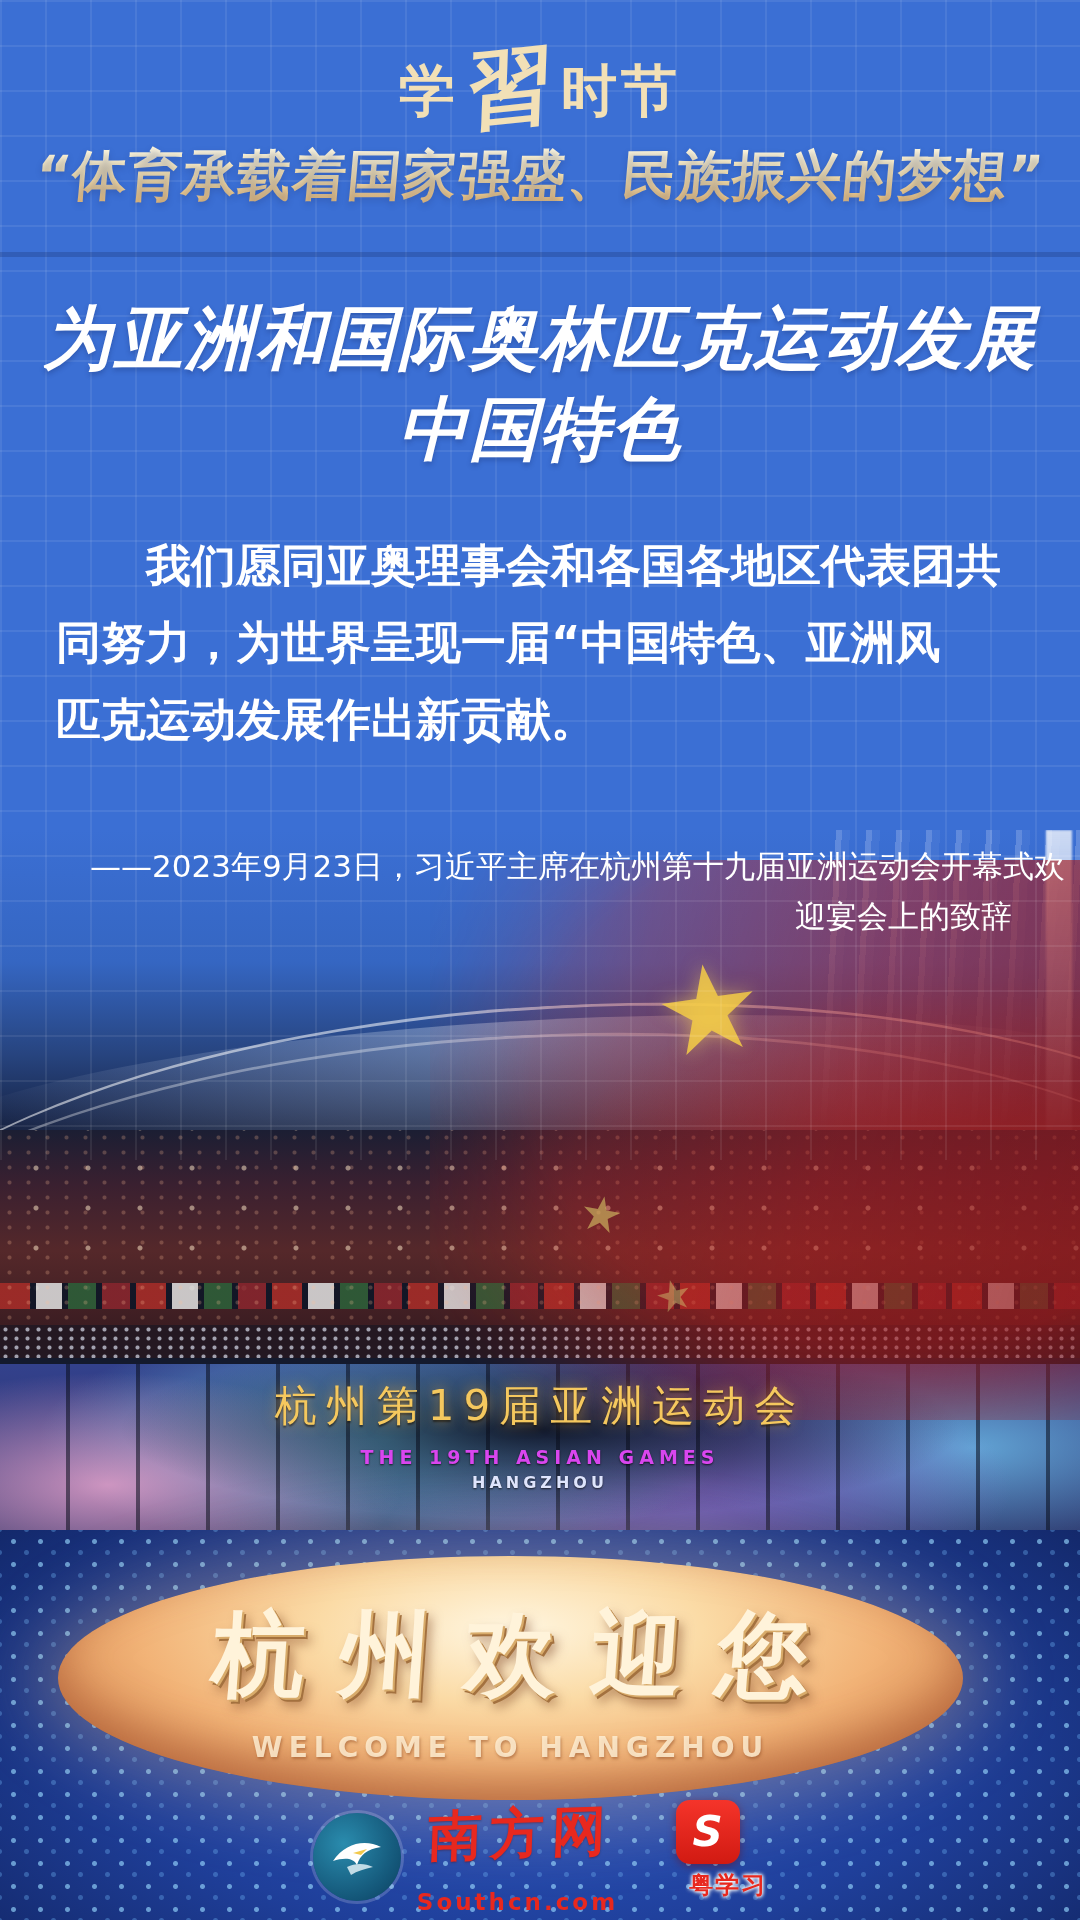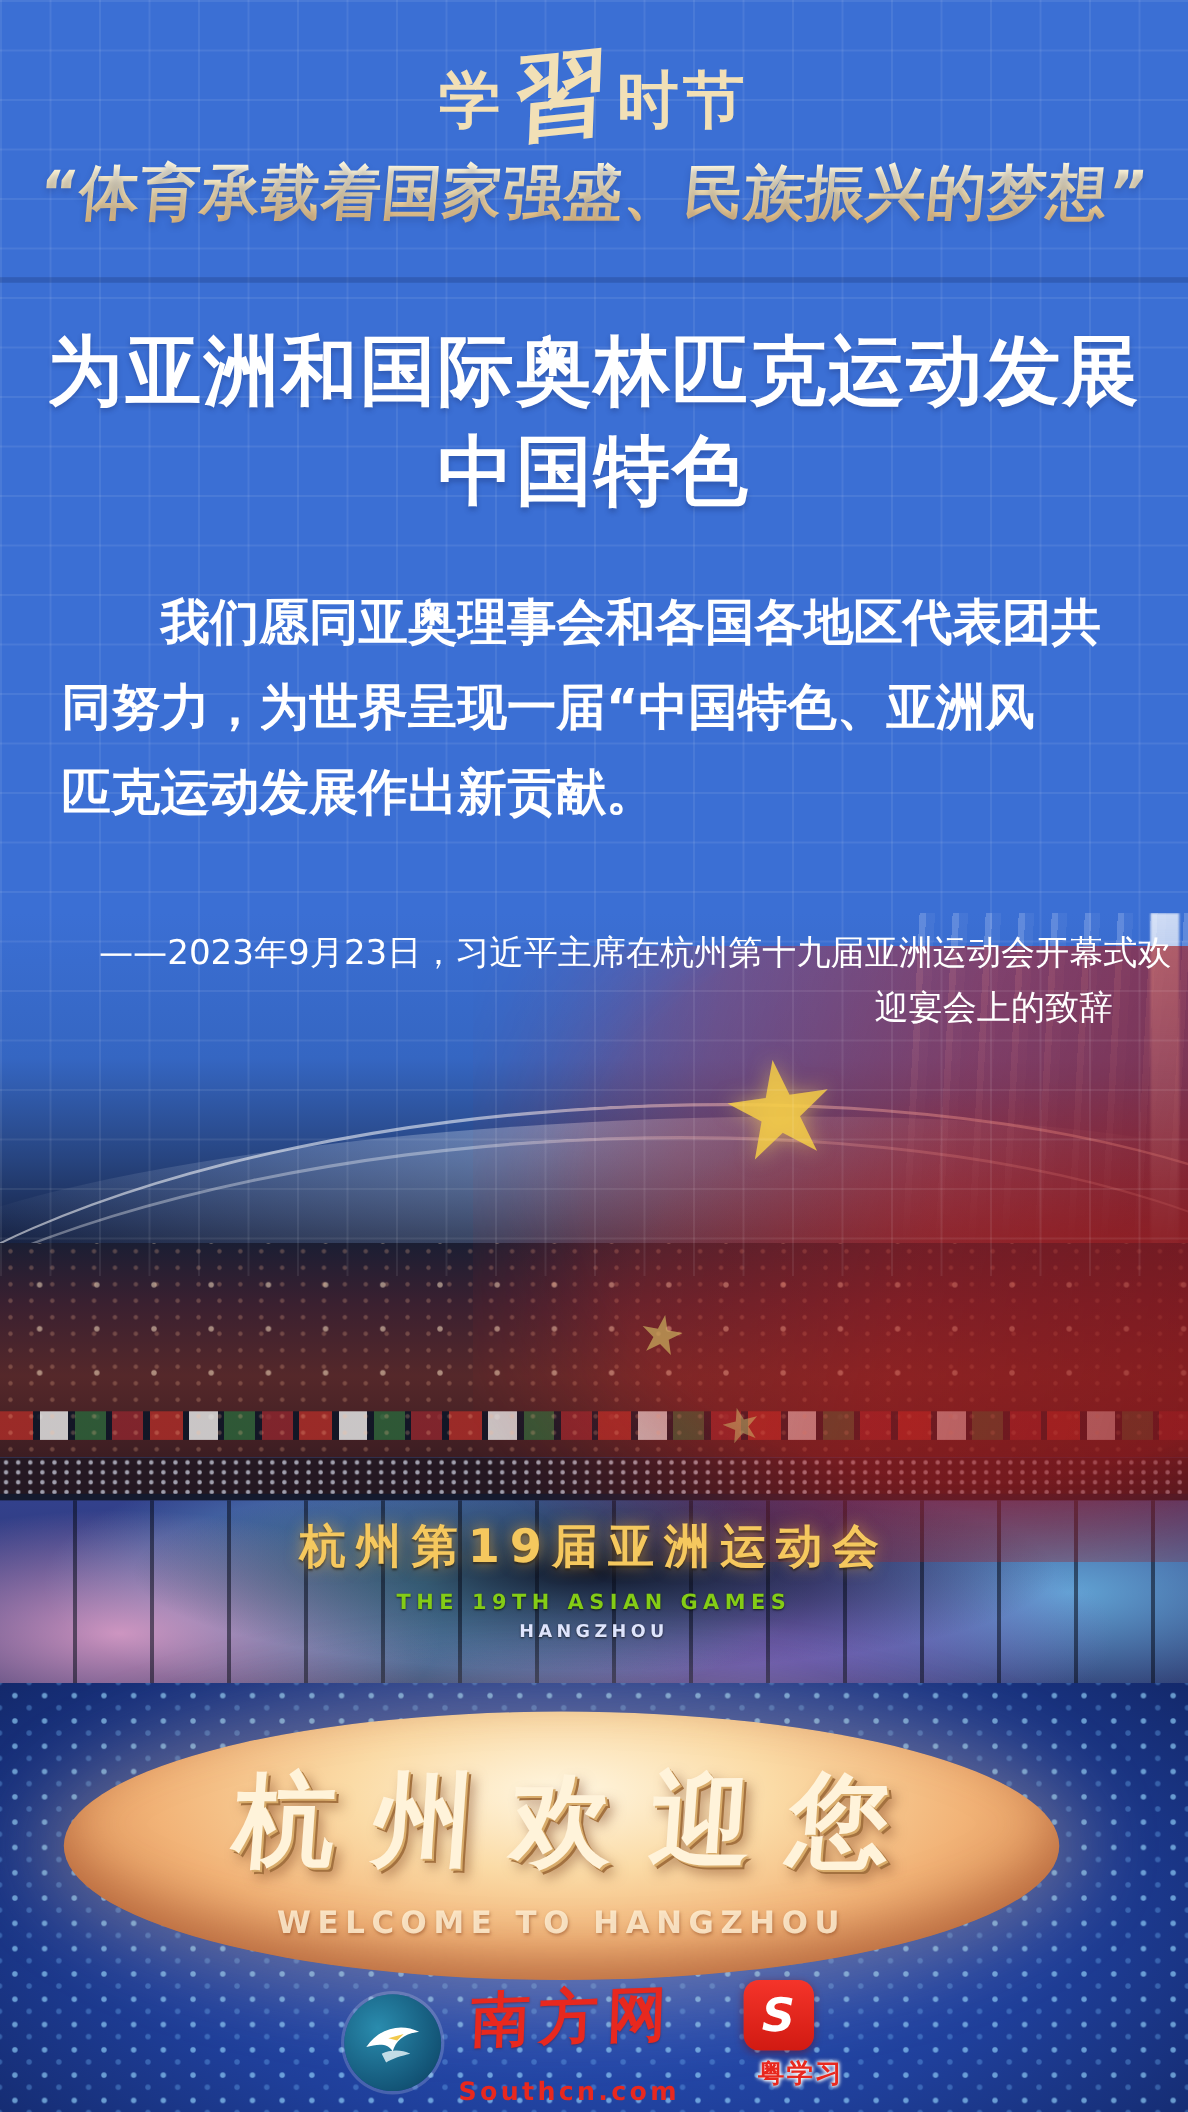--- a/index.html
+++ b/index.html
@@ -83,24 +83,24 @@
     background:
       radial-gradient(ellipse 560px 120px at 50% 35%,rgba(8,12,28,.9),transparent 75%),
       radial-gradient(ellipse 420px 160px at 10% 65%,rgba(244,170,210,.8),transparent 70%),
       radial-gradient(ellipse 500px 170px at 36% 40%,rgba(120,210,240,.85),transparent 70%),
       radial-gradient(ellipse 460px 170px at 64% 65%,rgba(150,120,220,.75),transparent 70%),
       radial-gradient(ellipse 420px 160px at 90% 45%,rgba(110,190,235,.8),transparent 70%),
       linear-gradient(180deg,#33418c,#272c60);}
   .led-screen::after{content:"";position:absolute;inset:0;
     background:repeating-linear-gradient(90deg,transparent 0 66px,rgba(8,12,26,.55) 66px 70px);}
   .banner-cn{position:relative;z-index:2;text-align:center;padding-top:20px;
-    font-size:42px;font-weight:700;color:#f5c85e;letter-spacing:9px;
+    font-size:42px;font-weight:400;color:#f5c85e;letter-spacing:9px;
     text-shadow:0 0 14px rgba(255,180,60,.65),0 2px 2px rgba(0,0,0,.6);}
   .banner-en1{position:relative;z-index:2;text-align:center;margin-top:12px;
-    font-size:19px;font-weight:700;color:#84cc16;letter-spacing:5px;text-shadow:0 1px 2px rgba(0,0,0,.7);}
+    font-size:19px;font-weight:700;color:#d946ef;letter-spacing:5px;text-shadow:0 1px 2px rgba(0,0,0,.7);}
   .banner-en2{position:relative;z-index:2;text-align:center;margin-top:5px;
     font-size:16px;font-weight:700;color:#dfe6ff;letter-spacing:4px;text-shadow:0 1px 2px rgba(0,0,0,.7);}
 
   .ph-field{position:absolute;top:700px;left:0;width:100%;height:390px;
     background:radial-gradient(ellipse 920px 430px at 50% 55%,#2e5ac8 0%,#1f3f9a 45%,#142a6e 75%,#0e1d4e 100%);}
   .ph-field::before{content:"";position:absolute;inset:0;opacity:.75;
     background-image:radial-gradient(circle,rgba(150,215,255,.85) 2px,transparent 3px);
     background-size:27px 23px;}
   .ph-field::after{content:"";position:absolute;inset:0;opacity:.5;
     background-image:radial-gradient(circle,rgba(110,180,245,.7) 2px,transparent 3px);
@@ -192,21 +192,21 @@
   <div class="hdr logo" style="position:absolute;">
     <span class="l-plain">学</span>
     <span class="l-xi">習</span>
     <span class="l-plain">时节</span>
   </div>
 
   <div class="hdr quote-headline" style="position:absolute;">“体育承载着国家强盛、民族振兴的梦想”</div>
 
   <div class="divider"></div>
 
-  <div class="hdr title" style="position:absolute;">
+  <div class="hdr title" style="position:absolute;font-style:italic;">
     <div>为亚洲和国际奥林匹克运动发展</div>
     <div>中国特色</div>
   </div>
 
   <div class="body-block">
     <div class="body-line indent">我们愿同亚奥理事会和各国各地区代表团共</div>
     <div class="body-line">同努力，为世界呈现一届“中国特色、亚洲风</div>
     <div class="body-line">匹克运动发展作出新贡献。</div>
   </div>
 

